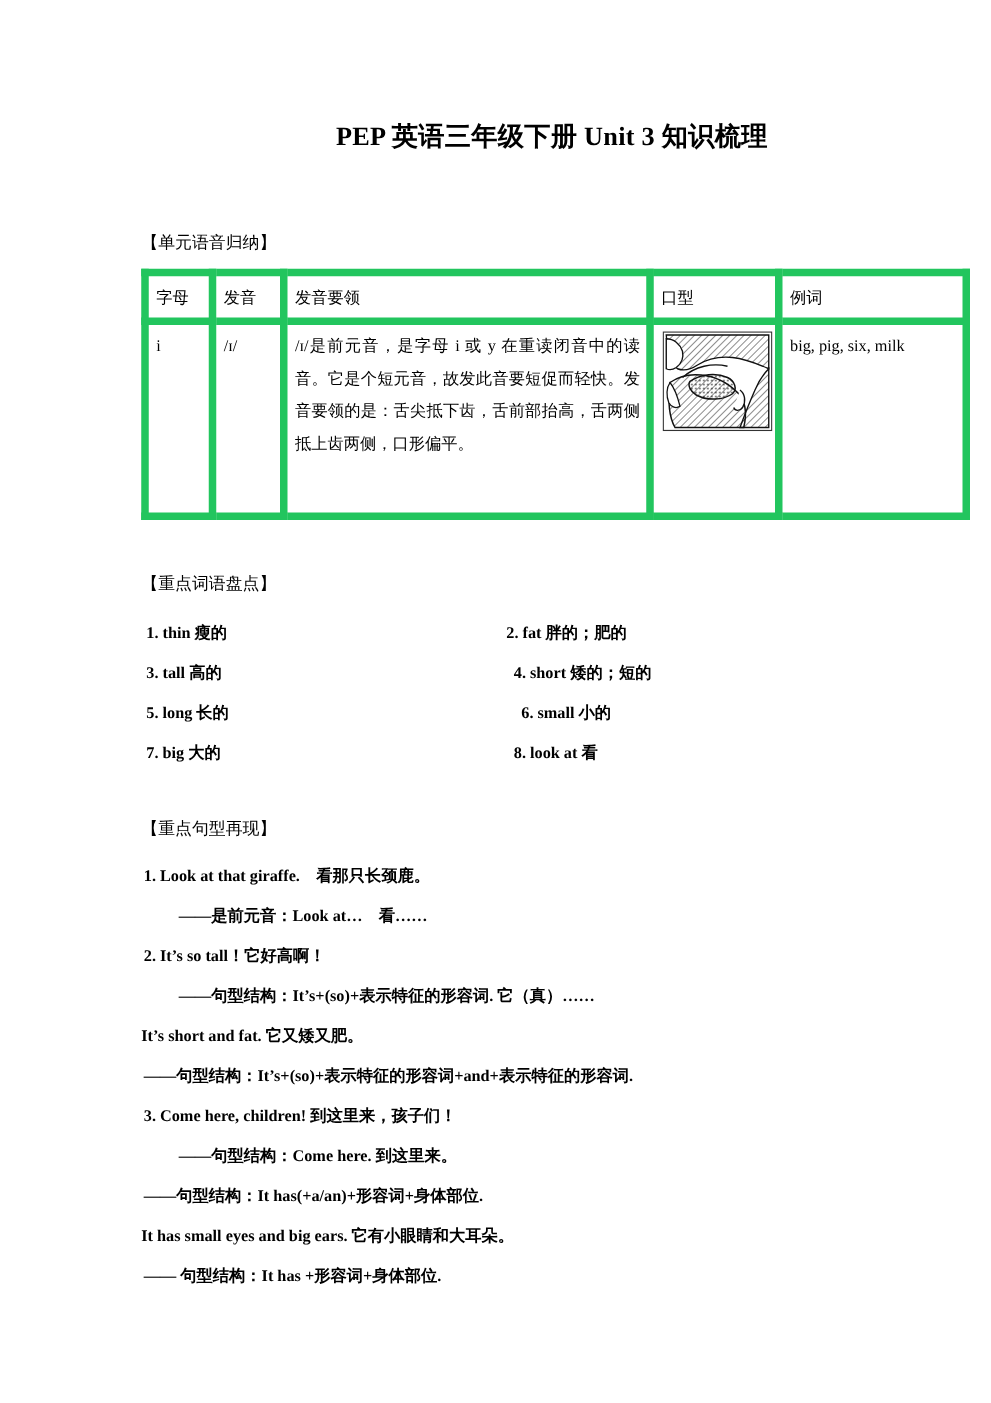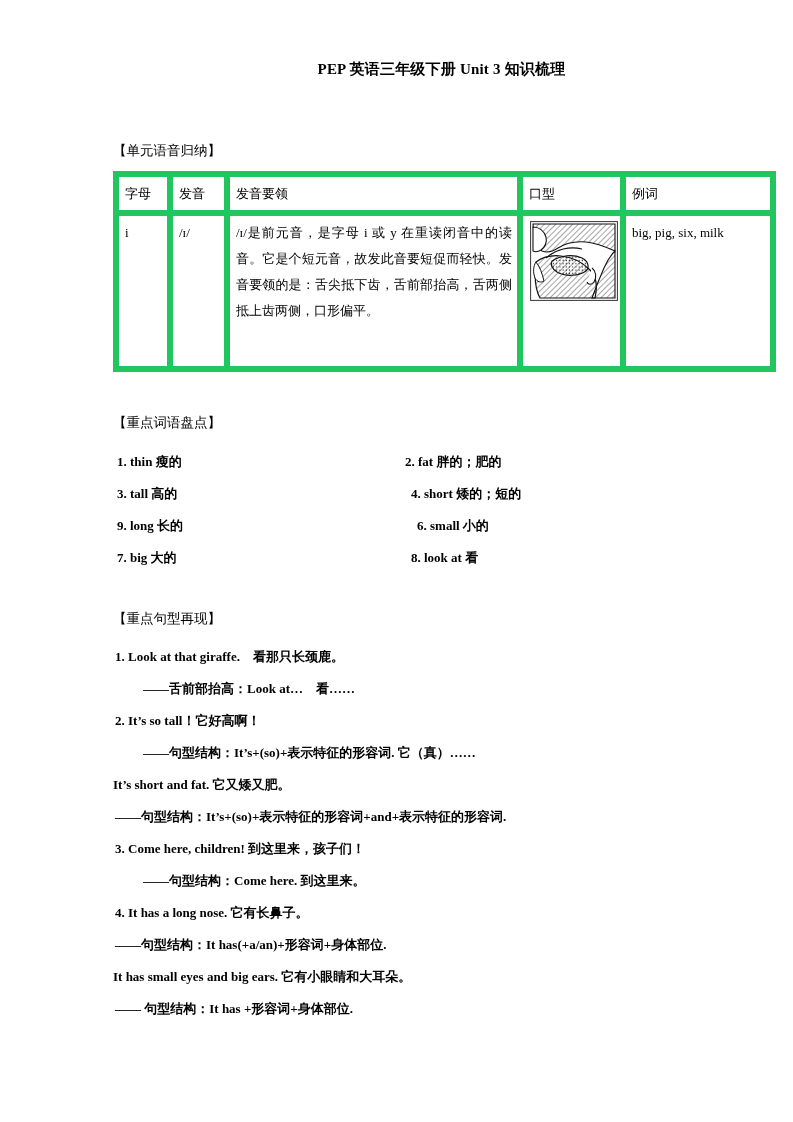--- a/index.html
+++ b/index.html
@@ -27,23 +27,23 @@
   .content {
     position: absolute;
     left: 113px;
     top: 0;
     width: 657px;
   }
 
   
   .doc-title {
     margin: 0;
-    padding-top: 60px;
+    padding-top: 96px;
     text-align: center;
-    font-size: 15px;
+    font-size: 21px;
     font-weight: bold;
     letter-spacing: 0.2px;
     line-height: 1.3;
   }
 
   
   .section-heading {
     font-size: 13.5px;
     font-weight: normal;
     line-height: 1.3;
@@ -215,40 +215,39 @@
     <div class="word-list">
       <div class="word-row r1">
         <span class="word-left">1. thin 瘦的</span>
         <span class="word-right">2. fat 胖的；肥的</span>
       </div>
       <div class="word-row r2">
         <span class="word-left">3. tall 高的</span>
         <span class="word-right">4. short 矮的；短的</span>
       </div>
       <div class="word-row r3">
-        <span class="word-left">9. long 长的</span>
+        <span class="word-left">5. long 长的</span>
         <span class="word-right">6. small 小的</span>
       </div>
       <div class="word-row r4">
         <span class="word-left">7. big 大的</span>
         <span class="word-right">8. look at 看</span>
       </div>
     </div>
 
     <div class="section-heading" id="heading-patterns">【重点句型再现】</div>
 
     <div class="pattern-list">
       <div class="pattern-line lvl0">1. Look at that giraffe.　看那只长颈鹿。</div>
-      <div class="pattern-line lvl1">——舌前部抬高：Look at…　看……</div>
+      <div class="pattern-line lvl1">——是前元音：Look at…　看……</div>
       <div class="pattern-line lvl0">2. It’s so tall！它好高啊！</div>
       <div class="pattern-line lvl1">——句型结构：It’s+(so)+表示特征的形容词. 它（真）……</div>
       <div class="pattern-line lvl0b">It’s short and fat. 它又矮又肥。</div>
       <div class="pattern-line lvl1b">——句型结构：It’s+(so)+表示特征的形容词+and+表示特征的形容词.</div>
       <div class="pattern-line lvl0">3. Come here, children!  到这里来，孩子们！</div>
       <div class="pattern-line lvl1">—­—句型结构：Come here. 到这里来。</div>
-      <div class="pattern-line lvl0">4. It has a long nose. 它有长鼻子。</div>
       <div class="pattern-line lvl1b">——句型结构：It has(+a/an)+形容词+身体部位.</div>
       <div class="pattern-line lvl0b">It has small eyes and big ears. 它有小眼睛和大耳朵。</div>
       <div class="pattern-line lvl1b">—— 句型结构：It has +形容词+身体部位.</div>
     </div>
 
   </div>
 </div>
 
 </body></html>

